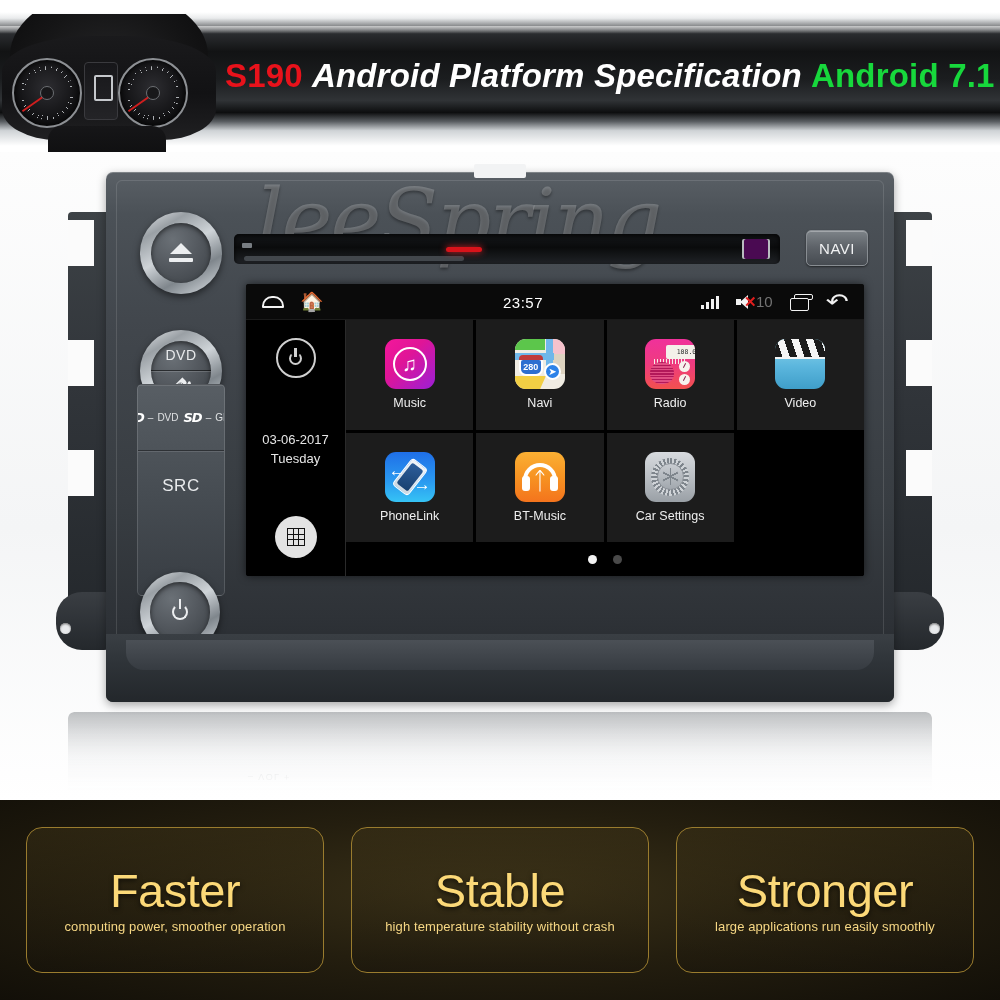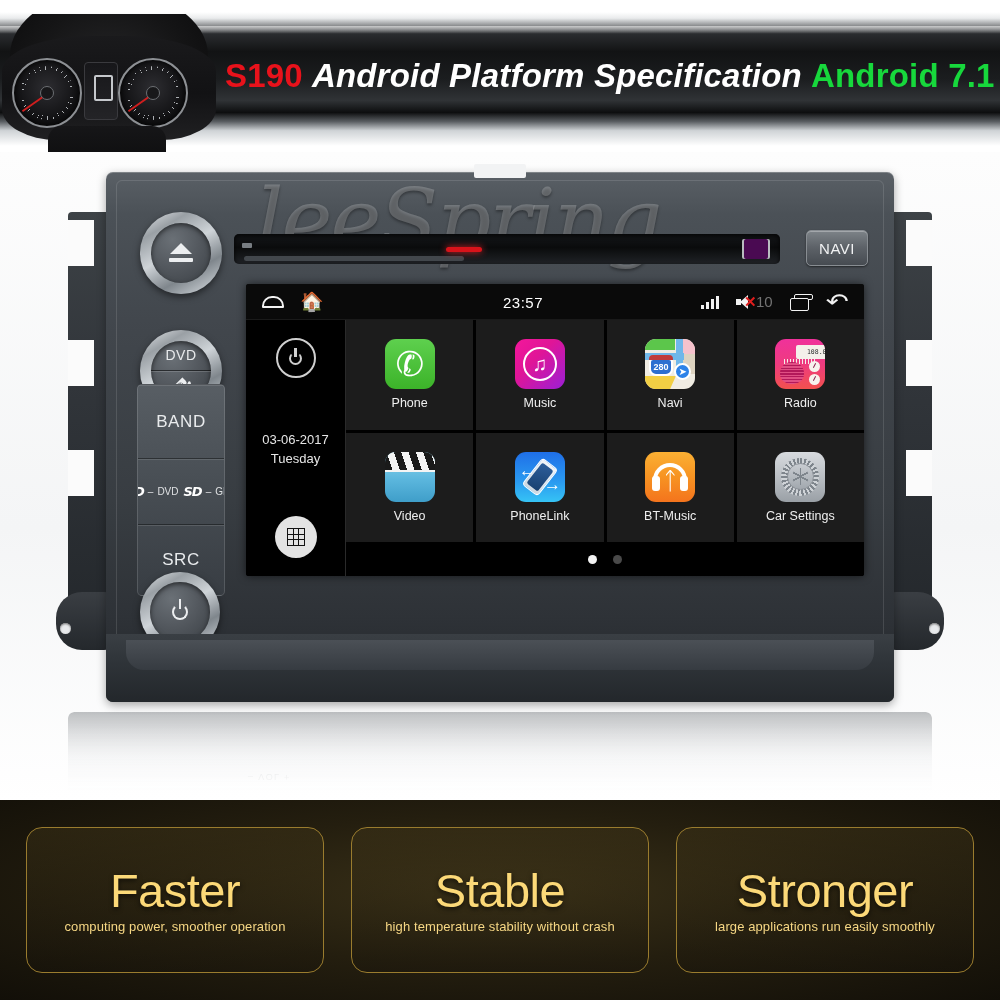--- a/index.html
+++ b/index.html
@@ -623,21 +623,20 @@
             <div class="dvd-split">
               <div class="dvd-top">DVD</div>
               <div class="dvd-bot">
                 <span class="hangup">☎</span>
               </div>
             </div>
           </div>
         </div>
 
         <div class="btn-col">
-          <div class="col-cell cell-band">BAND</div>
           <div class="col-cell cell-sd">
             <div class="sd-row">
               <span class="sd-logo">SD</span>
               <span>–</span>
               <span>DVD</span>
             </div>
             <div class="sd-row">
               <span class="sd-logo">SD</span>
               <span>–</span>
               <span>GPS</span>
@@ -691,24 +690,20 @@
                 <div>Tuesday</div>
               </div>
               <div class="rail-apps">
                 <div class="grid-glyph"></div>
               </div>
             </div>
 
             <div class="apps-area">
               <div class="app-grid">
 
-                <div class="app-tile">
-                  <div class="app-ic ic-phone"></div>
-                  <div class="app-label">Phone</div>
-                </div>
 
                 <div class="app-tile">
                   <div class="app-ic ic-music">
                     <span class="mnote">♫</span>
                   </div>
                   <div class="app-label">Music</div>
                 </div>
 
                 <div class="app-tile">
                   <div class="app-ic ic-navi">

